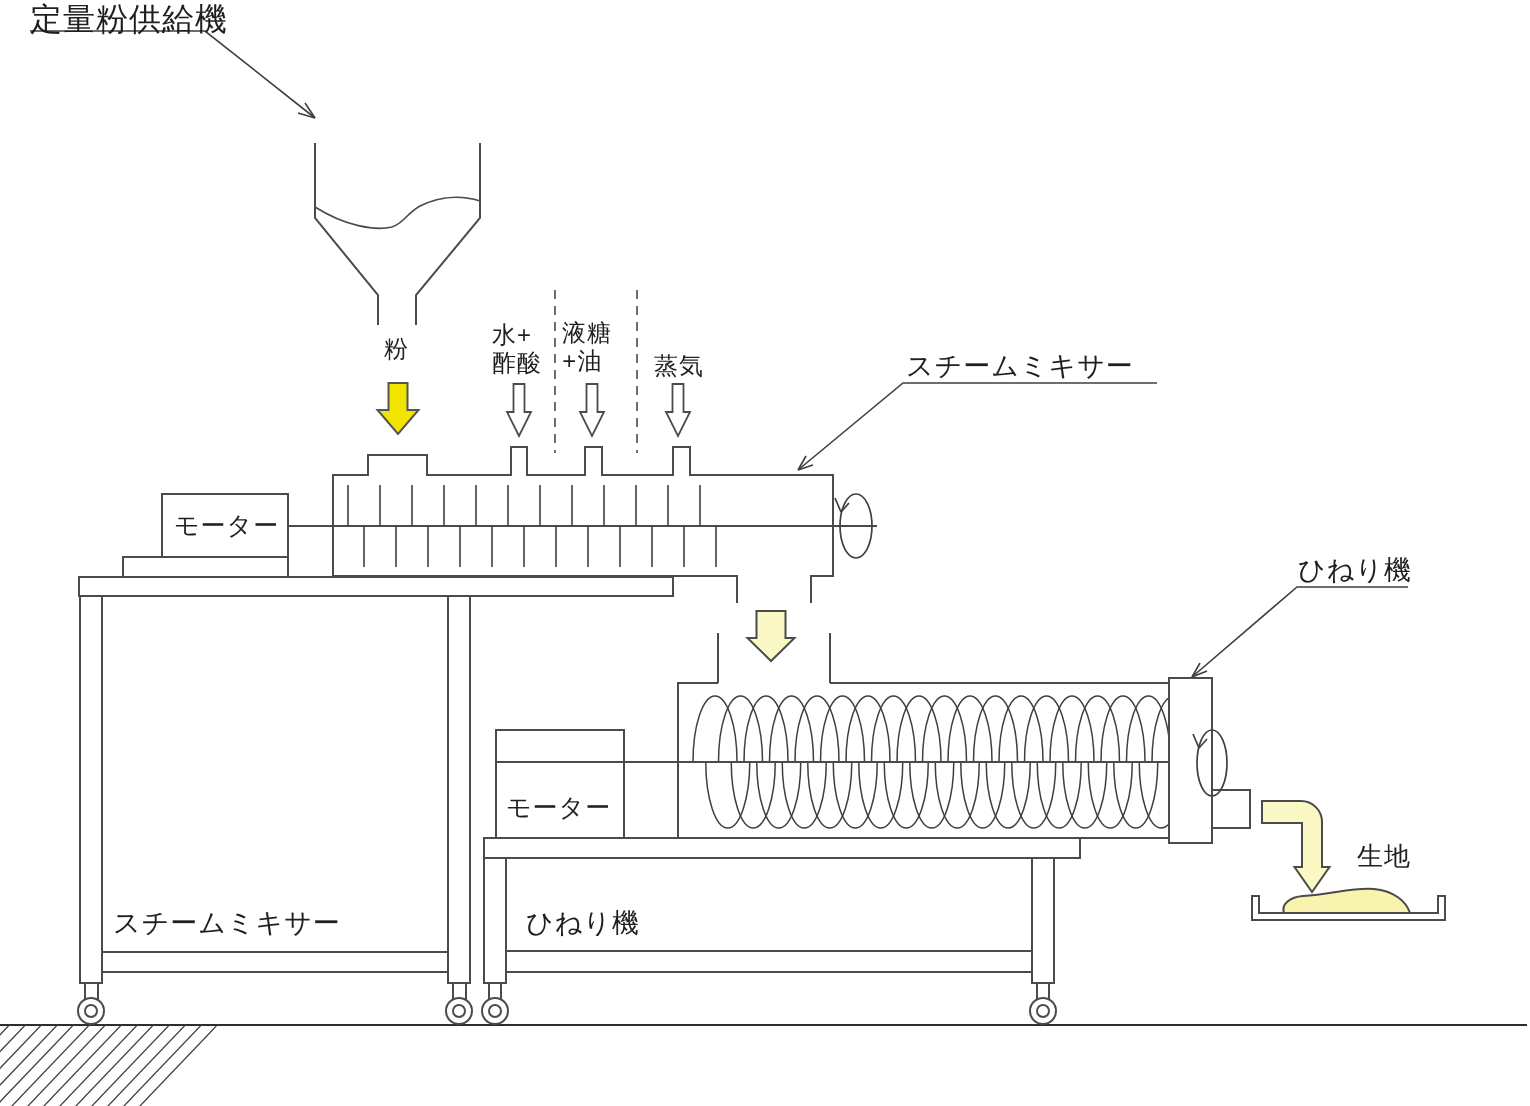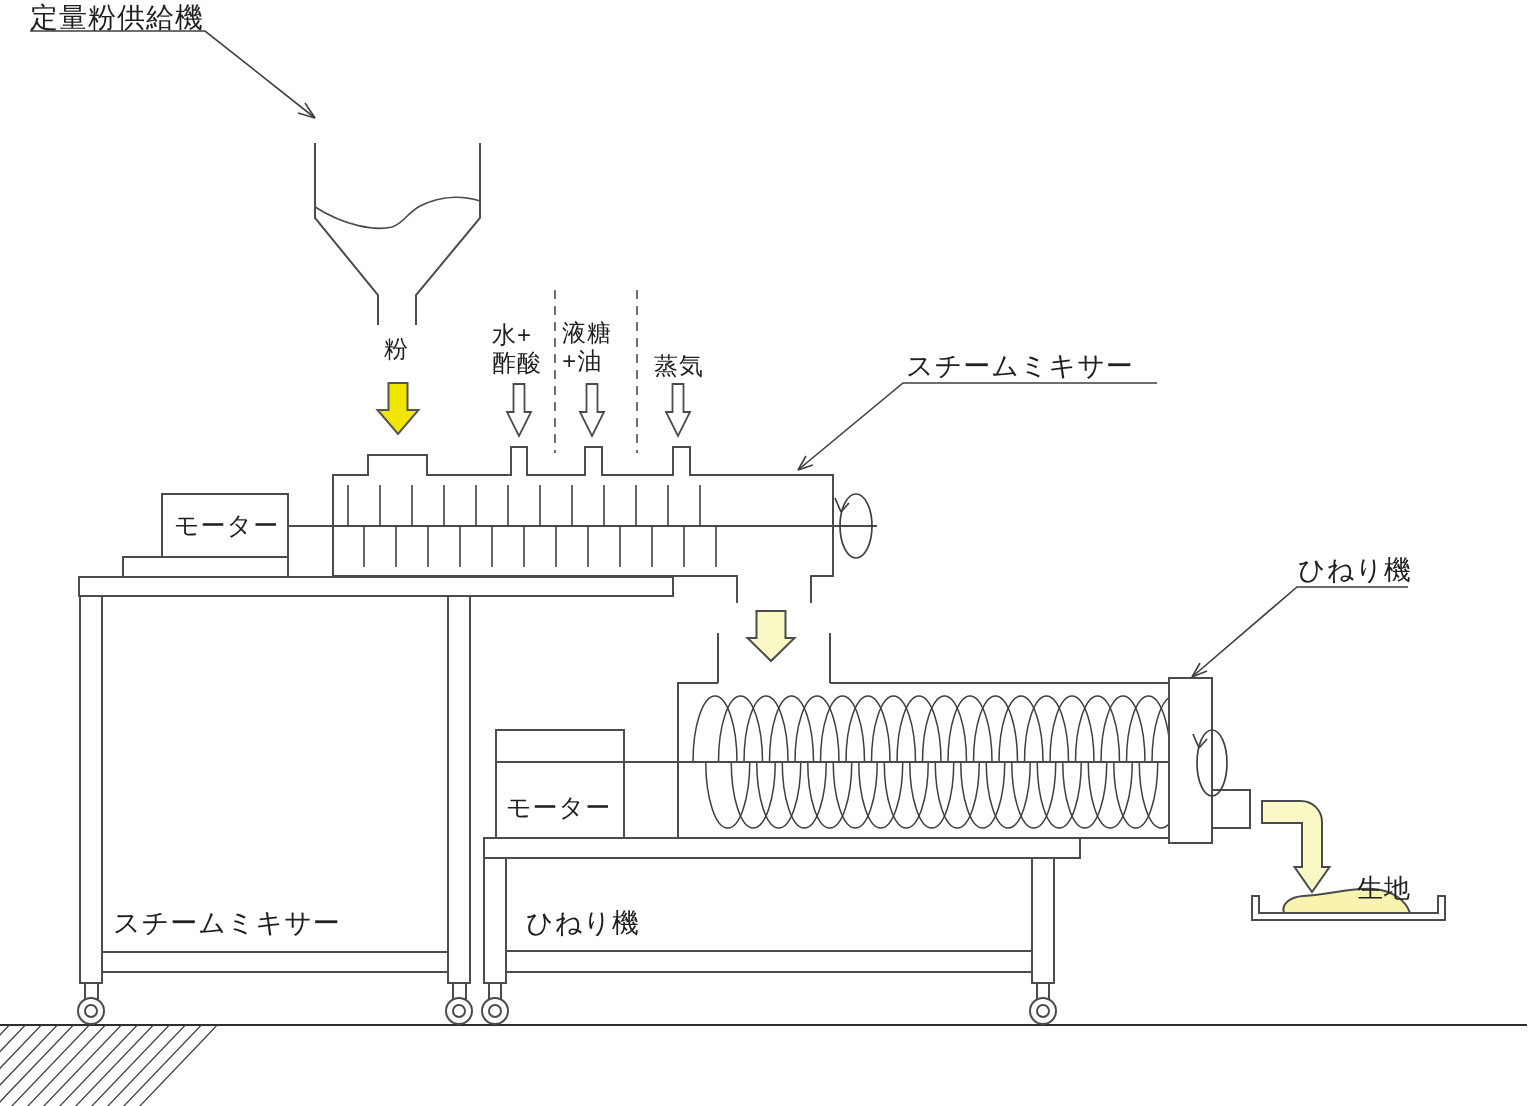--- a/index.html
+++ b/index.html
@@ -11,23 +11,23 @@
     overflow:hidden;
   }
   #lineart{position:absolute;left:0;top:0;width:1530px;height:1106px;}
   .lbl{
     position:absolute;
     color:#1f1f1f;
     white-space:pre-line;
     line-height:1.18;
     letter-spacing:1px;
   }
-  .fs28{font-size:28px;}
+  .fs28{font-size:32px;}
   .fs27{font-size:27px;}
-  .fs26{font-size:26px;margin-top:32px;}
+  .fs26{font-size:26px;}
   .fs25{font-size:25px;}
   .fs24{font-size:24px;}
 </style>
 </head>
 <body>
 
 <div id="canvas">
 
   <svg id="lineart" viewBox="0 0 1530 1106">
     <defs>

